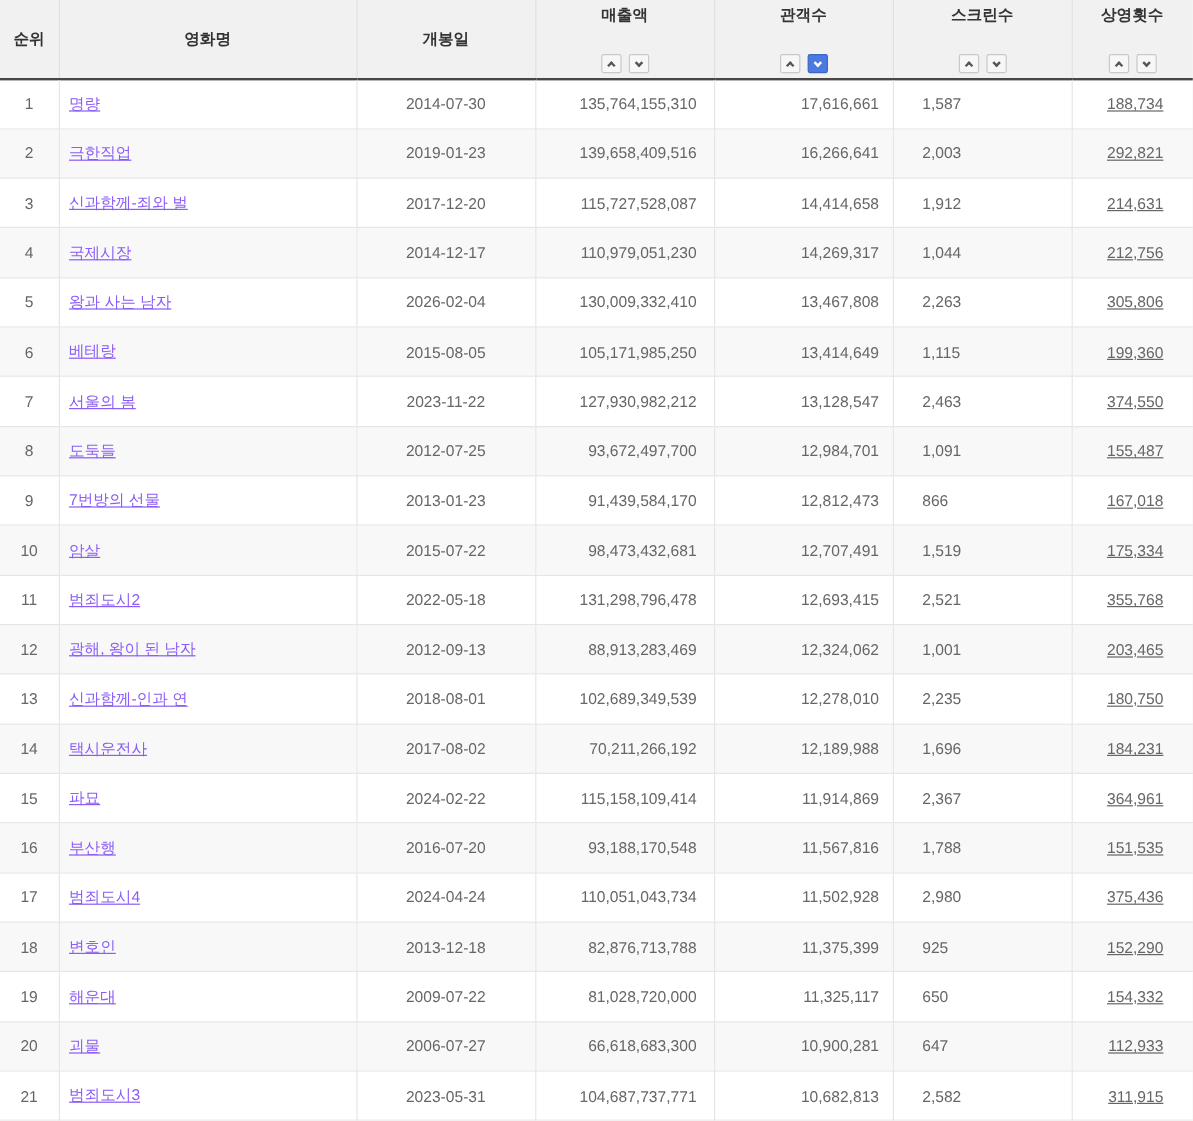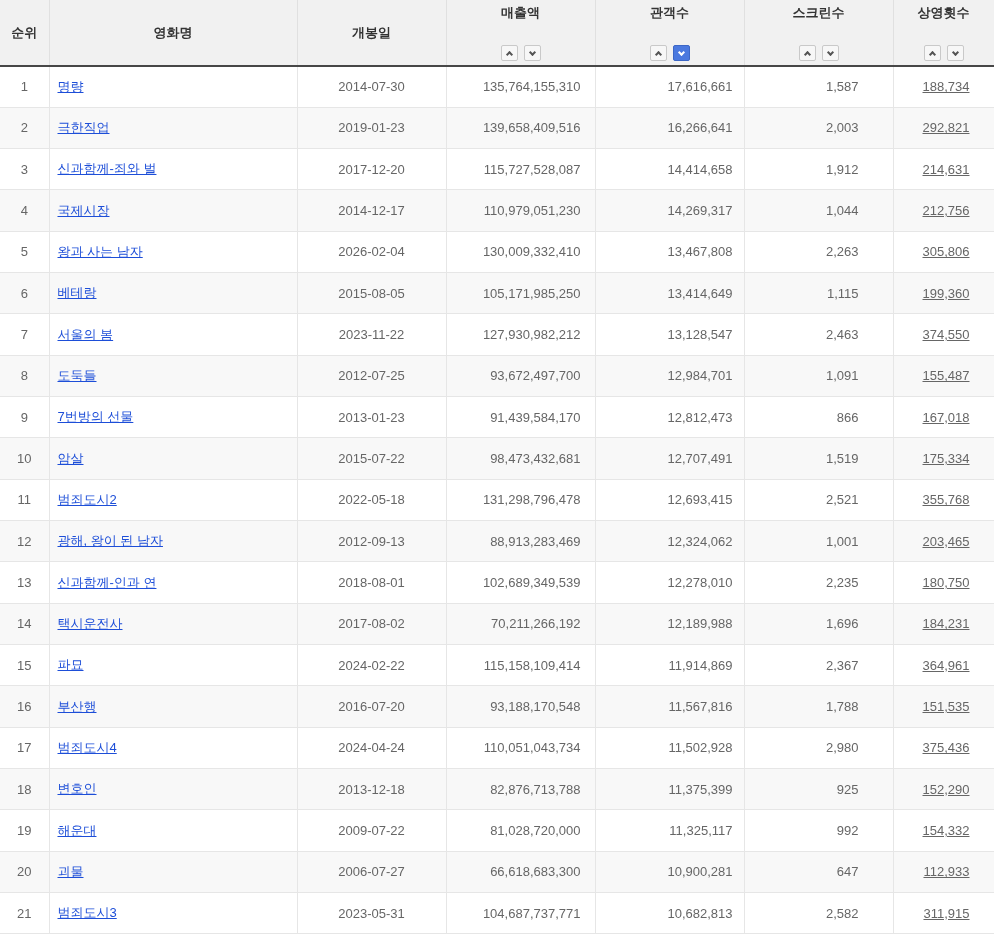--- a/index.html
+++ b/index.html
@@ -65,24 +65,24 @@
     white-space: nowrap;
     overflow: hidden;
   }
   tbody td:last-child { border-right: 1px solid #e7e7e7; }
   tbody tr:nth-child(even) { background: #f8f8f8; }
   .c-rank  { text-align: center; }
   .c-title { text-align: left; padding-left: 8px; }
   .c-date  { text-align: center; margin-top: 40px; }
   .c-sales { text-align: right; padding-right: 14px; }
   .c-aud   { text-align: right; padding-right: 11px; }
-  .c-scr   { text-align: right; padding-right: 34px; padding-left: 24px; }
+  .c-scr   { text-align: left; padding-right: 34px; padding-left: 24px; }
   .c-cnt   { text-align: right; padding-right: 24px; text-decoration: underline; }
   .movie-link {
-    color: #1d4ed8;
+    color: #8b5cf6;
     text-decoration: underline;
     cursor: pointer;
   }
 </style>
 </head>
 <body>
 
 <table class="box-office">
   <colgroup>
     <col style="width:49px">
@@ -320,21 +320,21 @@
     <td class="c-aud">11,375,399</td>
     <td class="c-scr">925</td>
     <td class="c-cnt">152,290</td>
   </tr>
       <tr>
     <td class="c-rank">19</td>
     <td class="c-title"><a class="movie-link" href="#">해운대</a></td>
     <td class="c-date">2009-07-22</td>
     <td class="c-sales">81,028,720,000</td>
     <td class="c-aud">11,325,117</td>
-    <td class="c-scr">992</td>
+    <td class="c-scr">650</td>
     <td class="c-cnt">154,332</td>
   </tr>
       <tr>
     <td class="c-rank">20</td>
     <td class="c-title"><a class="movie-link" href="#">괴물</a></td>
     <td class="c-date">2006-07-27</td>
     <td class="c-sales">66,618,683,300</td>
     <td class="c-aud">10,900,281</td>
     <td class="c-scr">647</td>
     <td class="c-cnt">112,933</td>

